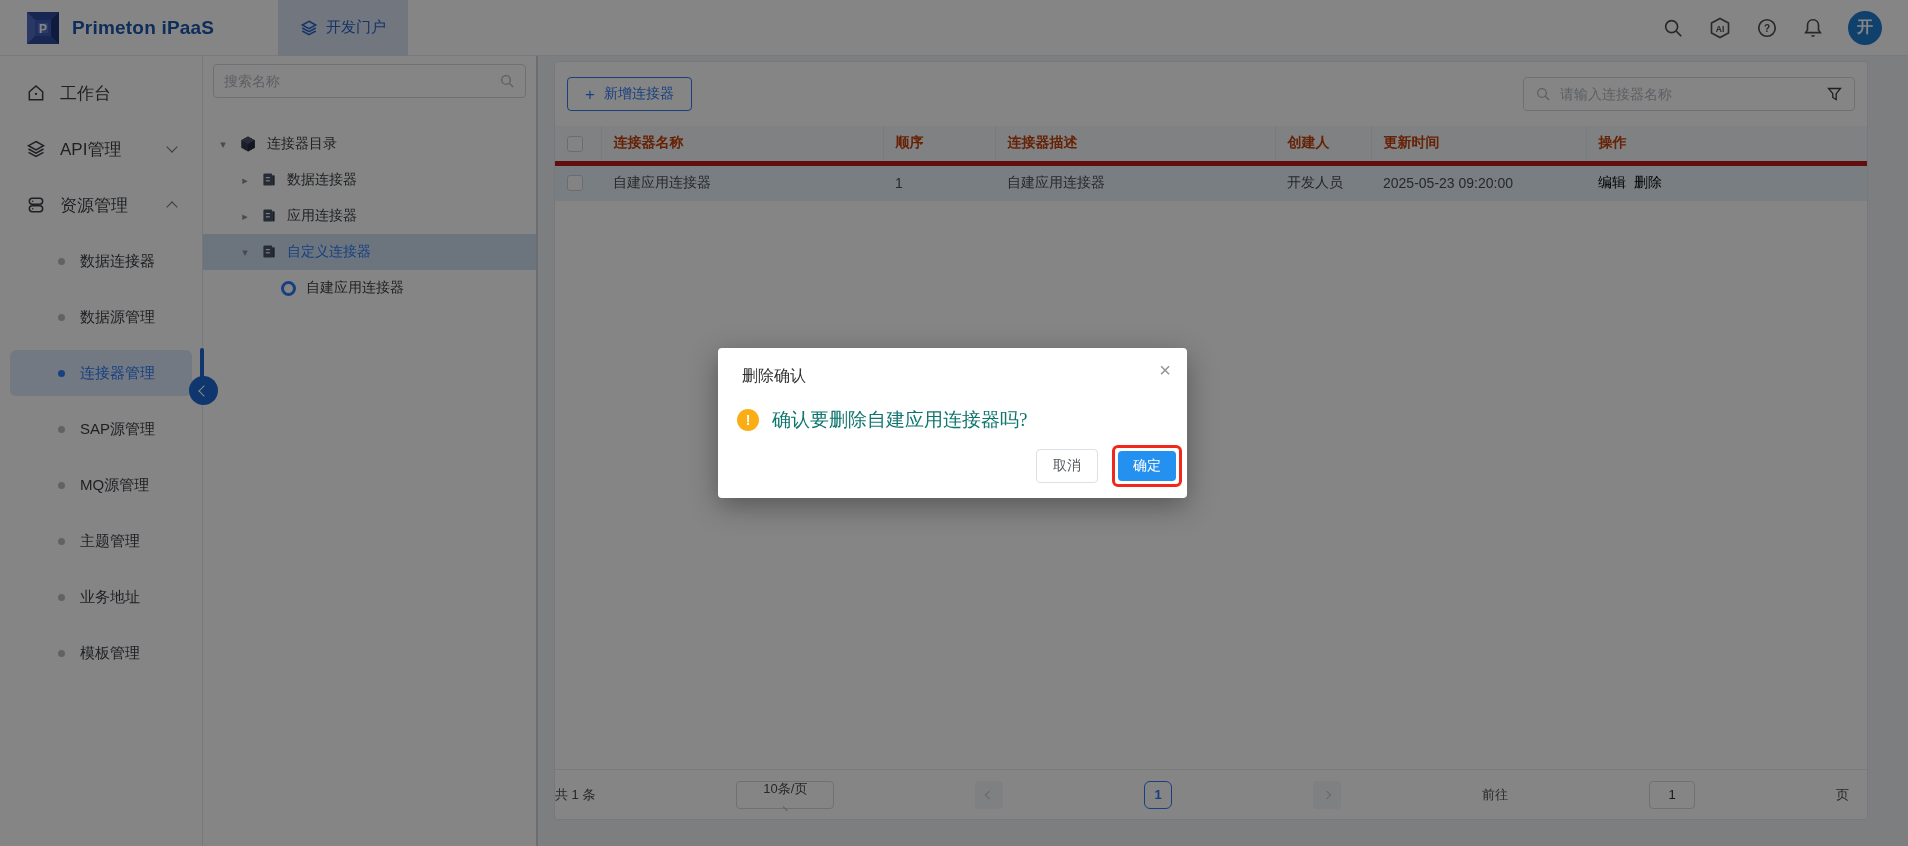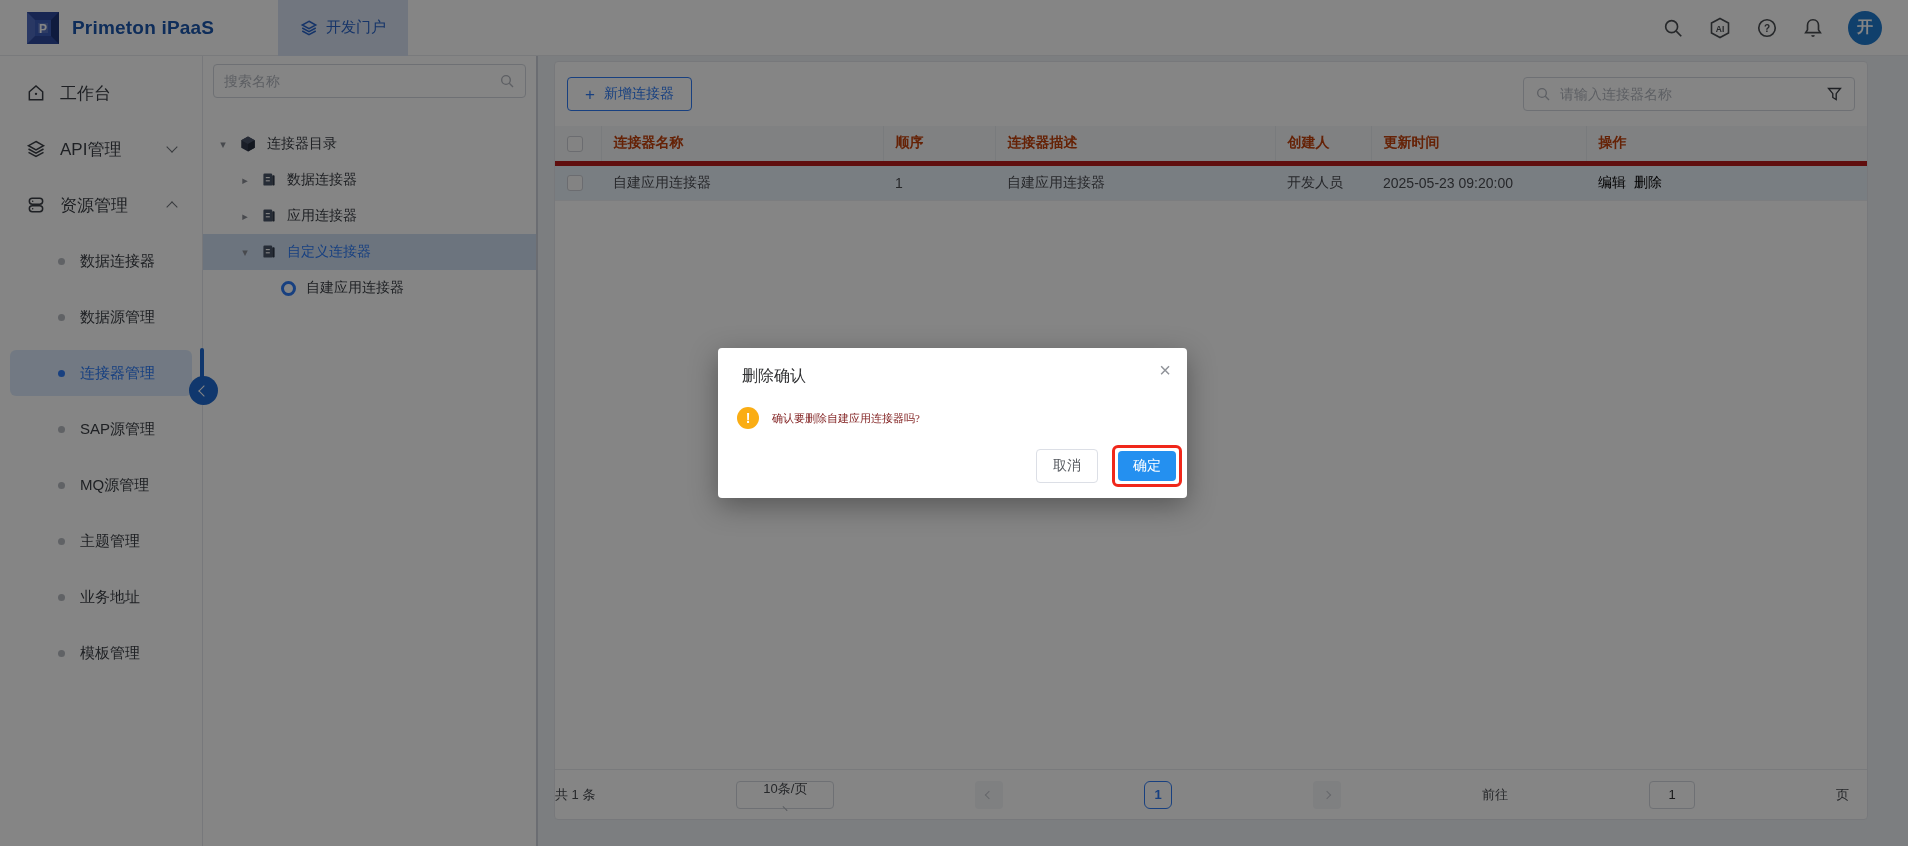--- a/index.html
+++ b/index.html
@@ -81,21 +81,21 @@
   .pg-cur { width:28px; height:28px; border-radius:6px; border:1px solid #2f7cf6; color:#2f7cf6; font-weight:bold; background:#fff; display:flex; align-items:center; justify-content:center; cursor:pointer; }
   .goto-input { width:46px; height:28px; border:1px solid #d4d7de; border-radius:4px; text-align:center; font-size:13px; color:#303133; outline:none; font-family:inherit; }
 
   
   .overlay { position:absolute; inset:0; background:rgba(0,0,0,0.48); z-index:40; }
   .modal { position:absolute; left:718px; top:348px; width:469px; height:150px; background:#fff; border-radius:4px; z-index:50; box-shadow:0 8px 28px rgba(0,0,0,.35); }
   .modal-title { padding:18px 24px 0; font-size:16px; color:#303133; }
   .modal-close { position:absolute; top:12px; right:16px; font-size:20px; color:#909399; cursor:pointer; line-height:1; }
   .modal-body { display:flex; align-items:center; gap:13px; padding:20px 24px 0 19px; }
   .warn-icon { width:22px; height:22px; border-radius:50%; background:#faad14; color:#fff; font-size:14px; font-weight:bold; display:flex; align-items:center; justify-content:center; flex:none; }
-  .modal-msg { font-size:11px; color:#7f1d1d;font-family:Liberation Serif, serif; }
+  .modal-msg { font-size:19px; color:#0f766e;font-family:Liberation Serif, serif; }
   .modal-footer { position:absolute; right:5px; bottom:11px; display:flex; align-items:center; gap:14px; }
   .btn-cancel { width:62px; height:34px; background:#fff; border:1px solid #dcdfe6; border-radius:4px; color:#55595f; font-size:14px; cursor:pointer; font-family:inherit; }
   .annotation { border:3px solid #f0271a; border-radius:6px; padding:3px; display:inline-flex; }
   .btn-confirm { width:58px; height:30px; background:#2490f0; border:none; border-radius:4px; color:#fff; font-size:14px; cursor:pointer; font-family:inherit; }
 </style>
 </head>
 <body>
 
 <div class="app">
 

